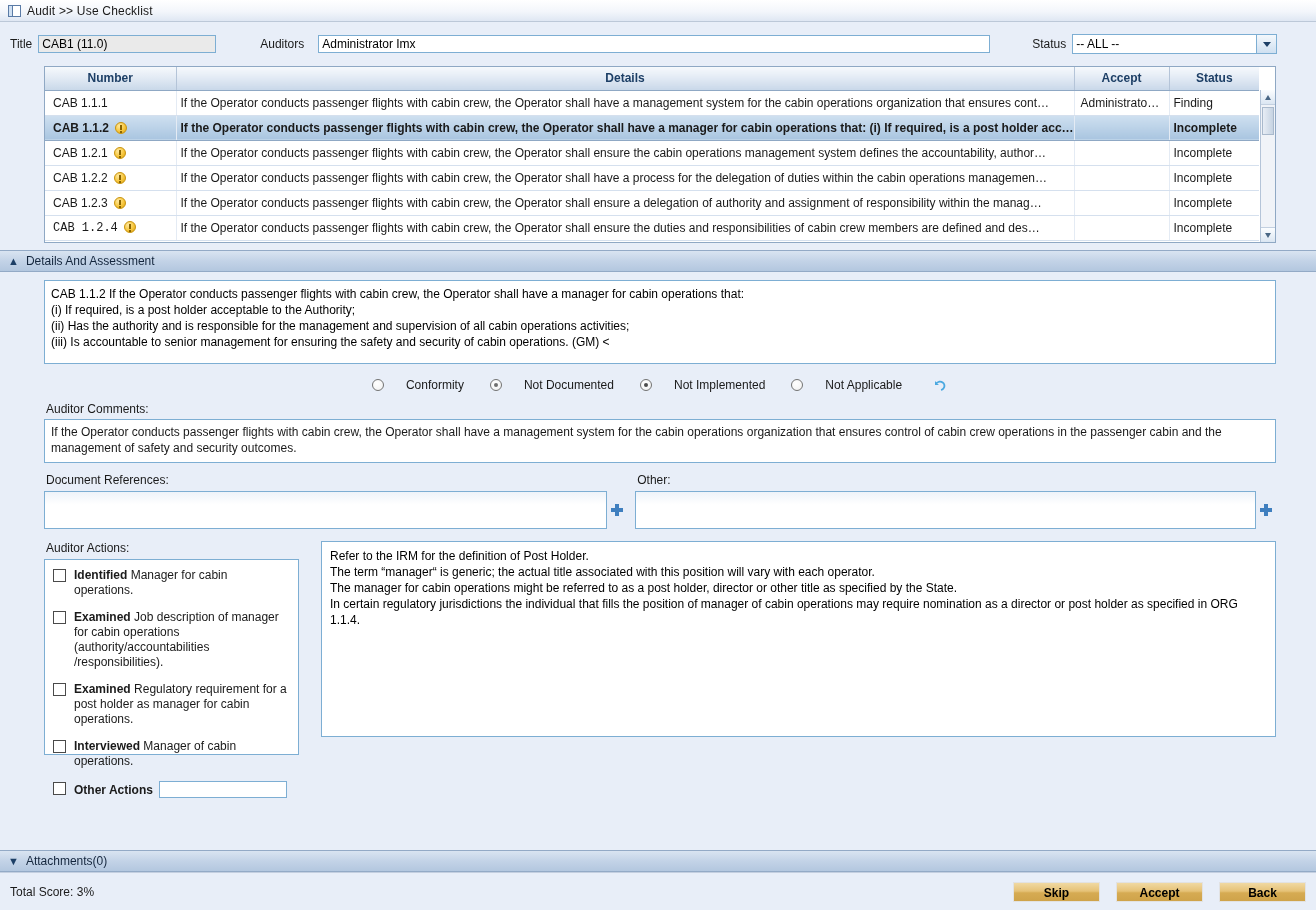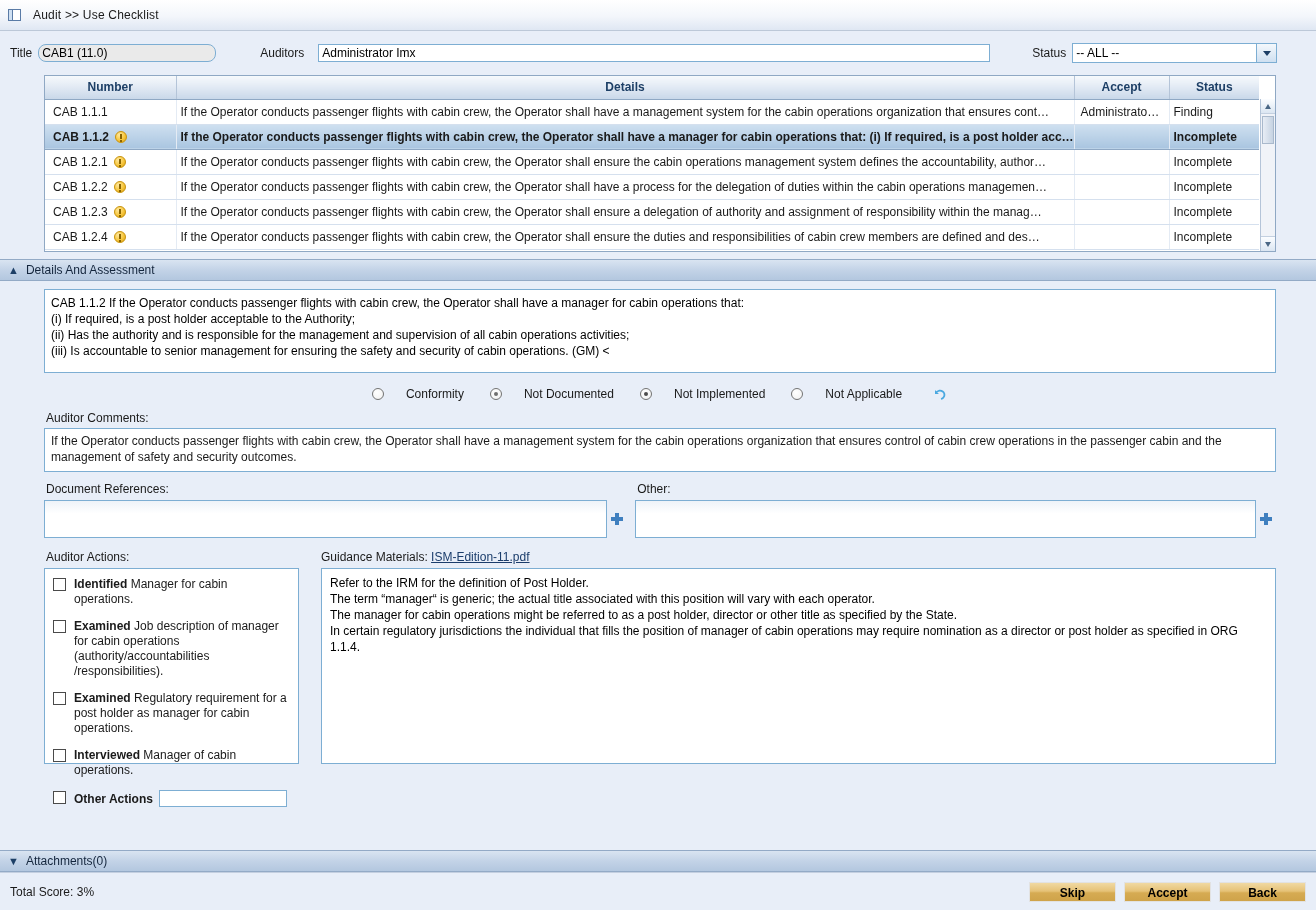--- a/index.html
+++ b/index.html
@@ -8,26 +8,26 @@
     width: 1316px; height: 910px;
     font-family: "Liberation Sans", sans-serif;
     font-size: 12px;
     color: #1a1a1a;
     background: #e8eef8;
     overflow: hidden;
   }
 
   
   .crumb-bar {
-    height: 31px;
+    height: 22px;
     background: linear-gradient(to bottom, #ffffff 0%, #f3f6fb 55%, #dfe7f3 100%);
     border-bottom: 1px solid #bcc8d8;
     display: flex; align-items: center;
     padding-left: 8px;
-    gap: 12px;
+    gap: 6px;
   }
   .crumb-icon { width: 13px; height: 12px; position: relative; display:inline-block; }
   .crumb-icon .a { position:absolute; left:0; top:0; width:5px; height:12px; border:1px solid #5a7ba6; background:#cfe0f2; }
   .crumb-icon .b { position:absolute; left:4px; top:0; width:9px; height:12px; border:1px solid #5a7ba6; background:#ffffff; }
   .crumb-text { font-size: 12px; color:#1a1a1a; letter-spacing:0.2px; }
 
   
   .form-row {
     position: relative;
     height: 44px;
@@ -38,21 +38,21 @@
   .txt {
     border: 1px solid #7daed3;
     background: #ffffff;
     height: 18px;
     font-family: "Liberation Sans", sans-serif;
     font-size: 12px;
     color: #000;
     padding: 0 3px;
     outline: none;
   }
-  .txt.readonly { background: #eaeaea; border-radius: 8px; }
+  .txt.readonly { background: #eaeaea; }
   .dd-wrap { display:flex; align-items:center; }
   .dd-btn {
     width: 20px; height: 20px;
     border: 1px solid #7daed3;
     border-left: none;
     background: linear-gradient(to bottom, #f4f8fc 0%, #cfe0f1 100%);
     display:flex; align-items:center; justify-content:center;
     cursor: pointer;
   }
   .dd-btn i {
@@ -223,21 +223,21 @@
     font-size:12px; line-height:16px; color:#000;
   }
 
   
   .footer {
     position:absolute; left:0; right:0; bottom:0; height:38px;
     background:#e8eef8; border-top:1px solid #c4cfe0;
     display:flex; align-items:center; padding: 0 10px;
   }
   .score { font-size:12px; }
-  .btns { margin-left:auto; display:flex; gap:8px; }
+  .btns { margin-left:auto; display:flex; gap:16px; }
   .gold-btn {
     width: 87px; height: 20px;
     border: 1px solid #e2e2e2;
     background: linear-gradient(to bottom, #f0d9a3 0%, #e6c277 45%, #d6ab53 55%, #cfa34a 100%);
     font-family: "Liberation Sans", sans-serif;
     font-size: 12px; font-weight: bold; color:#000;
     cursor:pointer; text-align:center; line-height:18px;
   }
   .attach-bar { position:absolute; left:0; right:0; bottom:38px; }
 </style>
@@ -309,21 +309,21 @@
           <td style="padding-left: 6px;"></td>
           <td class="cell-center" style="border-right: none;">Incomplete</td>
         </tr>
         <tr>
           <td style="padding-left: 8px;"><span>CAB 1.2.3</span><span class="warn-ico"></span></td>
           <td>If the Operator conducts passenger flights with cabin crew, the Operator shall ensure a delegation of authority and assignment of responsibility within the manag…</td>
           <td style="padding-left: 6px;"></td>
           <td class="cell-center" style="border-right: none;">Incomplete</td>
         </tr>
         <tr>
-          <td style="padding-left: 8px;"><span>CAB 1.2.4</span><span class="warn-ico"></span></td>
+          <td style="padding-left: 8px; font-family: Liberation Mono, monospace;"><span>CAB 1.2.4</span><span class="warn-ico"></span></td>
           <td>If the Operator conducts passenger flights with cabin crew, the Operator shall ensure the duties and responsibilities of cabin crew members are defined and des…</td>
           <td style="padding-left: 6px;"></td>
           <td class="cell-center" style="border-right: none;">Incomplete</td>
         </tr>
       </tbody>
   </table>
   <div class="vscroll">
     <div class="arrow up">
         <i></i>
       </div>
@@ -426,24 +426,20 @@
               <div><b>Interviewed</b><span> Manager of cabin operations.</span></div>
             </div>
             <div class="act">
               <span class="cbx"></span>
               <div><b>Other Actions</b><span class="other-in"></span></div>
             </div>
           </div>
       </div>
     </div>
     <div class="acts-right">
-      <div class="gm-line">
-        <span>Guidance Materials:</span>
-        <span class="gm-link">ISM-Edition-11.pdf</span>
-      </div>
       <div class="gm-box">
         <div id="gm-text">
             <div>Refer to the IRM for the definition of Post Holder.</div>
             <div>The term “manager“ is generic; the actual title associated with this position will vary with each operator.</div>
             <div>The manager for cabin operations might be referred to as a post holder, director or other title as specified by the State.</div>
             <div>In certain regulatory jurisdictions the individual that fills the position of manager of cabin operations may require nomination as a director or post holder as specified in ORG 1.1.4.</div>
           </div>
       </div>
     </div>
   </div>

